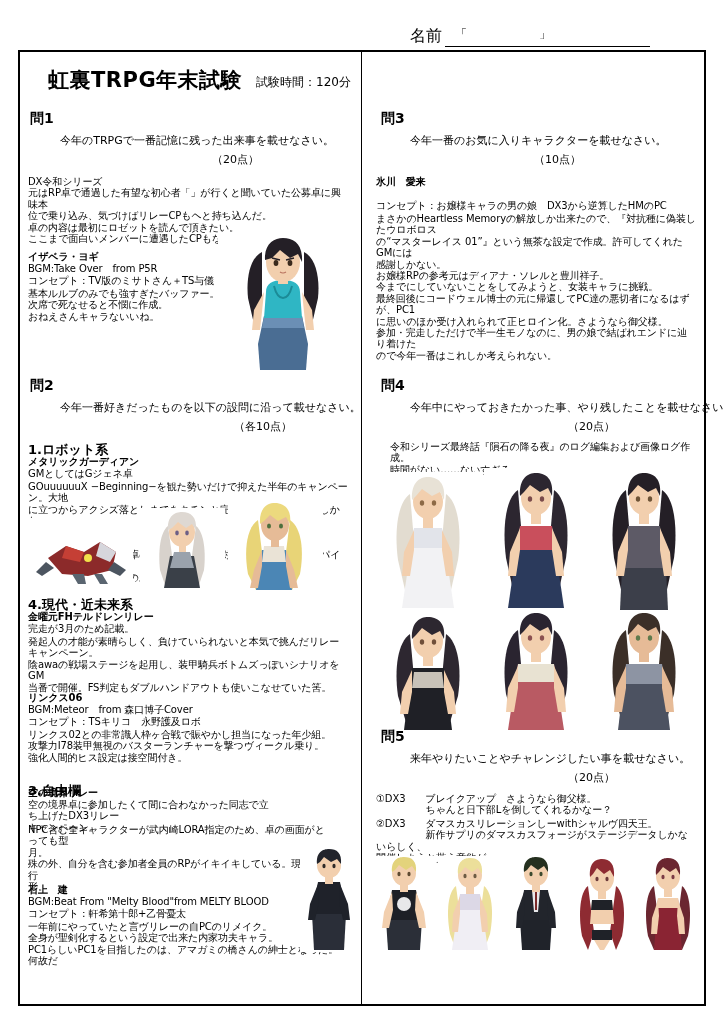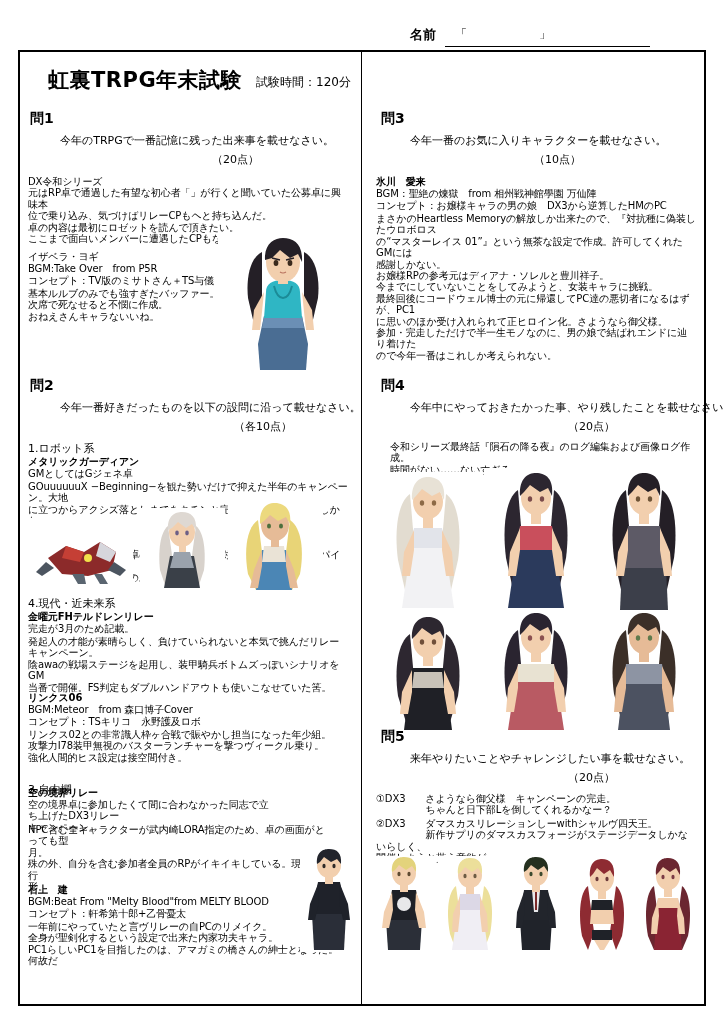--- a/index.html
+++ b/index.html
@@ -57,24 +57,23 @@
     left: 222px;
     top: 12px;
     font-size: 12px;
     color: #000;
     white-space: nowrap;
   }
   .name-label {
     position: absolute;
     left: 410px;
     top: 26px;
-    font-size: 13px;
-    color: #000;
-    white-space: nowrap;
-    font-weight: bold;
+    font-size: 16px;
+    color: #000;
+    white-space: nowrap;
   }
   .name-bracket {
     position: absolute;
     left: 455px;
     top: 26px;
     font-size: 12px;
     color: #000;
     white-space: nowrap;
   }
   .name-line {
@@ -108,22 +107,22 @@
   .body-text {
     position: absolute;
     font-size: 10px;
     line-height: 11.4px;
     color: #000;
     white-space: pre-line;
     letter-spacing: -0.1px;
   }
   .sub-head {
     position: absolute;
-    font-size: 11px;
-    font-weight: normal;
+    font-size: 13px;
+    font-weight: bold;
     color: #000;
     white-space: nowrap;
   }
 
   
   .art {
     position: absolute;
     overflow: hidden;
   }
   .art svg { display: block; }
@@ -149,21 +148,21 @@
   <div class="qnum" style="left:30px; top:110px;">問1</div>
   <div class="qtext" style="left:60px; top:133px;">今年のTRPGで一番記憶に残った出来事を載せなさい。</div>
   <div class="qpts" style="left:212px; top:152px;">（20点）</div>
 
   <div class="body-text" style="left:28px; top:176px; width:320px;">DX令和シリーズ
 元はRP卓で通過した有望な初心者「」が行くと聞いていた公募卓に興味本
 位で乗り込み、気づけばリレーCPもヘと持ち込んだ。
 卓の内容は最初にロゼットを読んで頂きたい。
 ここまで面白いメンバーに遭遇したCPもなかなかないかと思う。</div>
 
-  <div class="body-text" style="left:28px; top:251px; width:200px; font-weight:normal;">イザベラ・ヨギ</div>
+  <div class="body-text" style="left:28px; top:251px; width:200px; font-weight:bold;">イザベラ・ヨギ</div>
   <div class="body-text" style="left:28px; top:263px; width:210px;">BGM:Take Over　from P5R</div>
   <div class="body-text" style="left:28px; top:275px; width:220px;">コンセプト：TV版のミサトさん＋TS与儀</div>
   <div class="body-text" style="left:28px; top:288px; width:220px;">基本ルルブのみでも強すぎたバッファー。
 次席で死なせると不憫に作成。
 おねえさんキャラないいね。</div>
 
   <div class="art" style="left:218px; top:232px; width:130px; height:140px;">
     <svg width="130" height="140" viewBox="0 0 130 140">
       <rect width="130" height="140" fill="#ffffff"></rect>
 
@@ -295,21 +294,20 @@
       <ellipse cx="24" cy="18" rx="1.6" ry="2.2" fill="#2e2a28"></ellipse>
       <ellipse cx="34" cy="18" rx="1.6" ry="2.2" fill="#2e2a28"></ellipse>
     </svg>
   </div>
 
   <div class="qnum" style="left:381px; top:110px;">問3</div>
   <div class="qtext" style="left:410px; top:133px;">今年一番のお気に入りキャラクターを載せなさい。</div>
   <div class="qpts" style="left:534px; top:152px;">（10点）</div>
 
   <div class="body-text" style="left:376px; top:176px; width:300px; font-weight:bold;">氷川　愛来</div>
-  <div class="body-text" style="left:376px; top:188px; width:320px;">BGM：聖絶の煉獄　from 相州戦神館學園 万仙陣</div>
   <div class="body-text" style="left:376px; top:200px; width:320px;">コンセプト：お嬢様キャラの男の娘　DX3から逆算したHMのPC</div>
   <div class="body-text" style="left:376px; top:213px; width:320px;">まさかのHeartless Memoryの解放しか出来たので、『対抗種に偽装したウロボロス
 の“マスターレイス 01”』という無茶な設定で作成。許可してくれたGMには
 感謝しかない。
 お嬢様RPの参考元はディアナ・ソレルと豊川祥子。
 今までにしていないことをしてみようと、女装キャラに挑戦。
 最終回後にコードウェル博士の元に帰還してPC達の悪切者になるはずが、PC1
 に思いのほか受け入れられて正ヒロイン化。さようなら御父様。
 参加・完走しただけで半一生モノなのに、男の娘で結ばれエンドに辿り着けた
 ので今年一番はこれしか考えられない。</div>
@@ -416,21 +414,21 @@
       <path d="M36 25 C35 8 44 3 52 3 C62 3 70 9 68 25 L64 17 L56 21 L46 14 L40 21 Z" fill="#3b2f28"></path>
       <ellipse cx="46" cy="28" rx="2.2" ry="2.8" fill="#5f7a4d"></ellipse>
       <ellipse cx="58" cy="28" rx="2.2" ry="2.8" fill="#5f7a4d"></ellipse>
     </svg>
   </div>
 
   <div class="qnum" style="left:381px; top:728px;">問5</div>
   <div class="qtext" style="left:410px; top:751px;">来年やりたいことやチャレンジしたい事を載せなさい。</div>
   <div class="qpts" style="left:568px; top:770px;">（20点）</div>
 
-  <div class="body-text" style="left:376px; top:793px; width:320px;">①DX3　　さようなら御父様　キャンペーンの完走。
+  <div class="body-text" style="left:376px; top:793px; width:320px;">①DX3　　ブレイクアップ　さようなら御父様。
 　　　　　ちゃんと日下部Lを倒してくれるかなー？</div>
   <div class="body-text" style="left:376px; top:818px; width:320px;">②DX3　　ダマスカスリレーションしーwithシャルヴ四天王。
 　　　　　新作サプリのダマスカスフォージがステージデータしかないらしく、
 開催しようと貰う意欲が……。</div>
 
   <div class="art" style="left:372px; top:856px; width:64px; height:96px;">
     <svg width="64" height="96" viewBox="0 0 64 96">
       <rect width="64" height="96" fill="#ffffff"></rect>
       <path d="M20 34 L44 34 L50 64 L14 64 Z" fill="#1d2026"></path>
       <path d="M14 64 L50 64 L48 94 L16 94 Z" fill="#2b2f38"></path>

